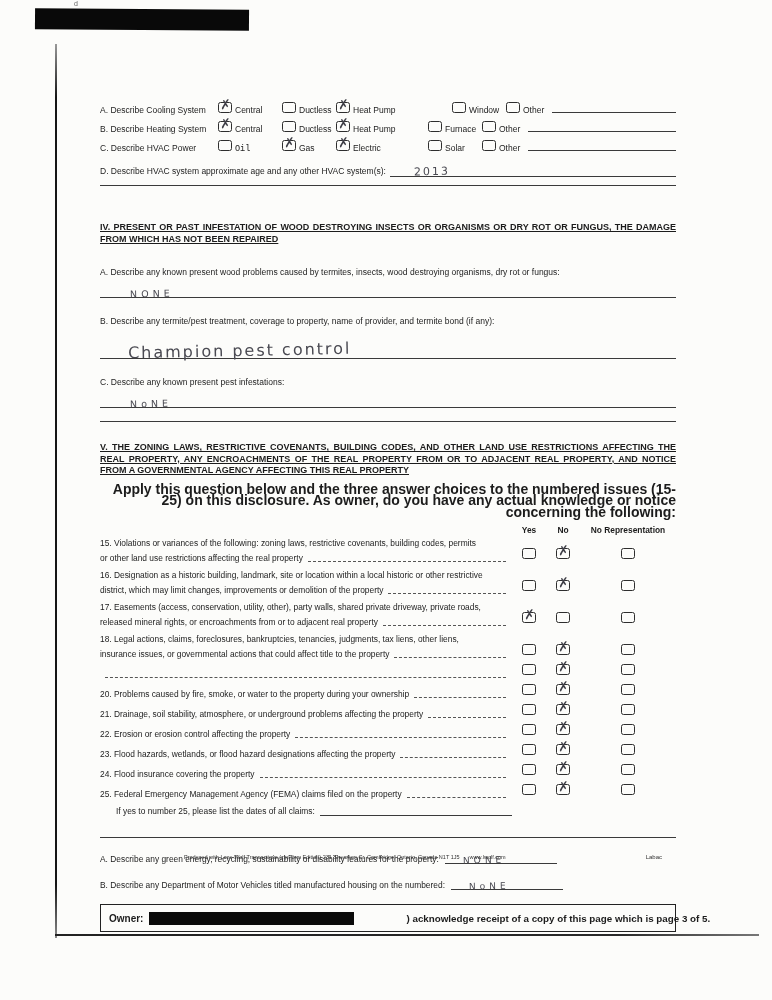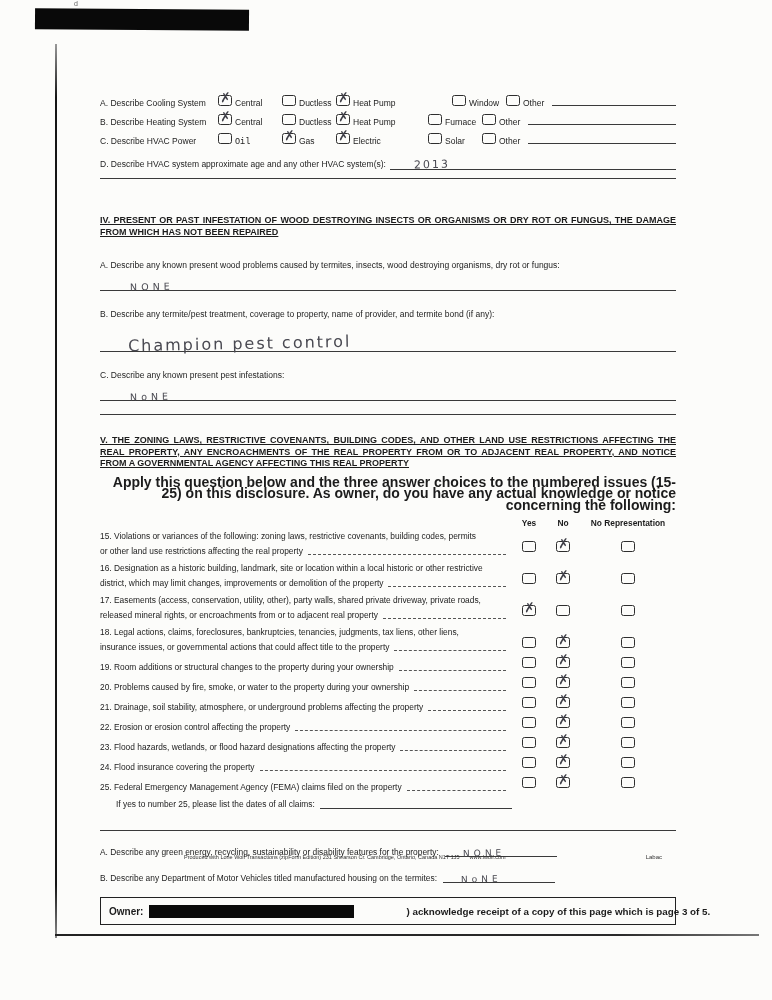--- a/index.html
+++ b/index.html
@@ -2,21 +2,21 @@
 <html><head>
 <meta charset="utf-8">
 <style>
   html,body{margin:0;padding:0;background:#e9e9e7;}
   .page{position:relative;width:772px;height:1000px;background:#fcfcfa;font-family:"Liberation Sans",sans-serif;color:#1c1c1c;overflow:hidden;}
   
   .redact-top{position:absolute;left:35px;top:9px;width:214px;height:21px;background:#090909;transform:rotate(.4deg);}
   .corner{position:absolute;left:74px;top:0px;font-size:7px;color:#666;}
   .scan-left{position:absolute;left:55px;top:44px;width:2px;height:894px;background:linear-gradient(#999,#151515 6%,#151515 94%,#888);}
   .scan-bottom{position:absolute;left:55px;top:934px;width:704px;height:2px;background:linear-gradient(90deg,#222,#2a2a2a 80%,#777);}
-  .content{position:absolute;left:100px;top:95px;width:576px;}
+  .content{position:absolute;left:100px;top:102px;width:576px;}
   
   .hvac-row{display:flex;align-items:baseline;font-size:8.5px;line-height:12px;margin-bottom:5px;}
   .hvac-label{width:118px;flex:0 0 118px;}
   .opt{display:inline-flex;align-items:baseline;flex:0 0 auto;}
   .optlab{margin-left:3px;}
   .wline{flex:1;border-bottom:1px solid #3a3a3a;height:10px;}
   .wline.full{height:0;border-bottom:1px solid #3a3a3a;margin-top:8px;}
   .wline.sep{margin-top:18px;}
   .drow{margin-top:2px;align-items:flex-end;}
   .dlabel{flex:0 0 auto;padding-right:4px;}
@@ -248,21 +248,20 @@
               <span class="qfiller"></span>
             </div>
           </div>
           <div class="qcb"><span class="cb"></span></div>
           <div class="qcb"><span class="cb checked"><span class="xmark">✗</span></span></div>
           <div class="qcb"><span class="cb"></span></div>
         </div>
         <div class="qrow item">
           <div class="qtext">
             <div class="qline lastline">
-              <span>19. Room additions or structural changes to the property during your ownership</span>
               <span class="qfiller"></span>
             </div>
           </div>
           <div class="qcb"><span class="cb"></span></div>
           <div class="qcb"><span class="cb checked"><span class="xmark">✗</span></span></div>
           <div class="qcb"><span class="cb"></span></div>
         </div>
         <div class="qrow item">
           <div class="qtext">
             <div class="qline lastline">
@@ -339,21 +338,21 @@
     <div class="wline full sep"></div>
 
     <div>
         <div class="exrow">
           <span class="exlabel">A. Describe any green energy, recycling, sustainability or disability features for the property:</span>
           <span class="ansline">
             <span class="hand hand-none">NONE</span>
           </span>
         </div>
         <div class="exrow">
-          <span class="exlabel">B. Describe any Department of Motor Vehicles titled manufactured housing on the termites:</span>
+          <span class="exlabel">B. Describe any Department of Motor Vehicles titled manufactured housing on the numbered:</span>
           <span class="ansline">
             <span class="hand hand-none">NoNE</span>
           </span>
         </div>
       </div>
 
     <div class="owner-box">
       <span class="owner-label">Owner:</span>
       <span class="redact-owner"></span>
       <span class="owner-ack">) acknowledge receipt of a copy of this page which is page 3 of 5.</span>

